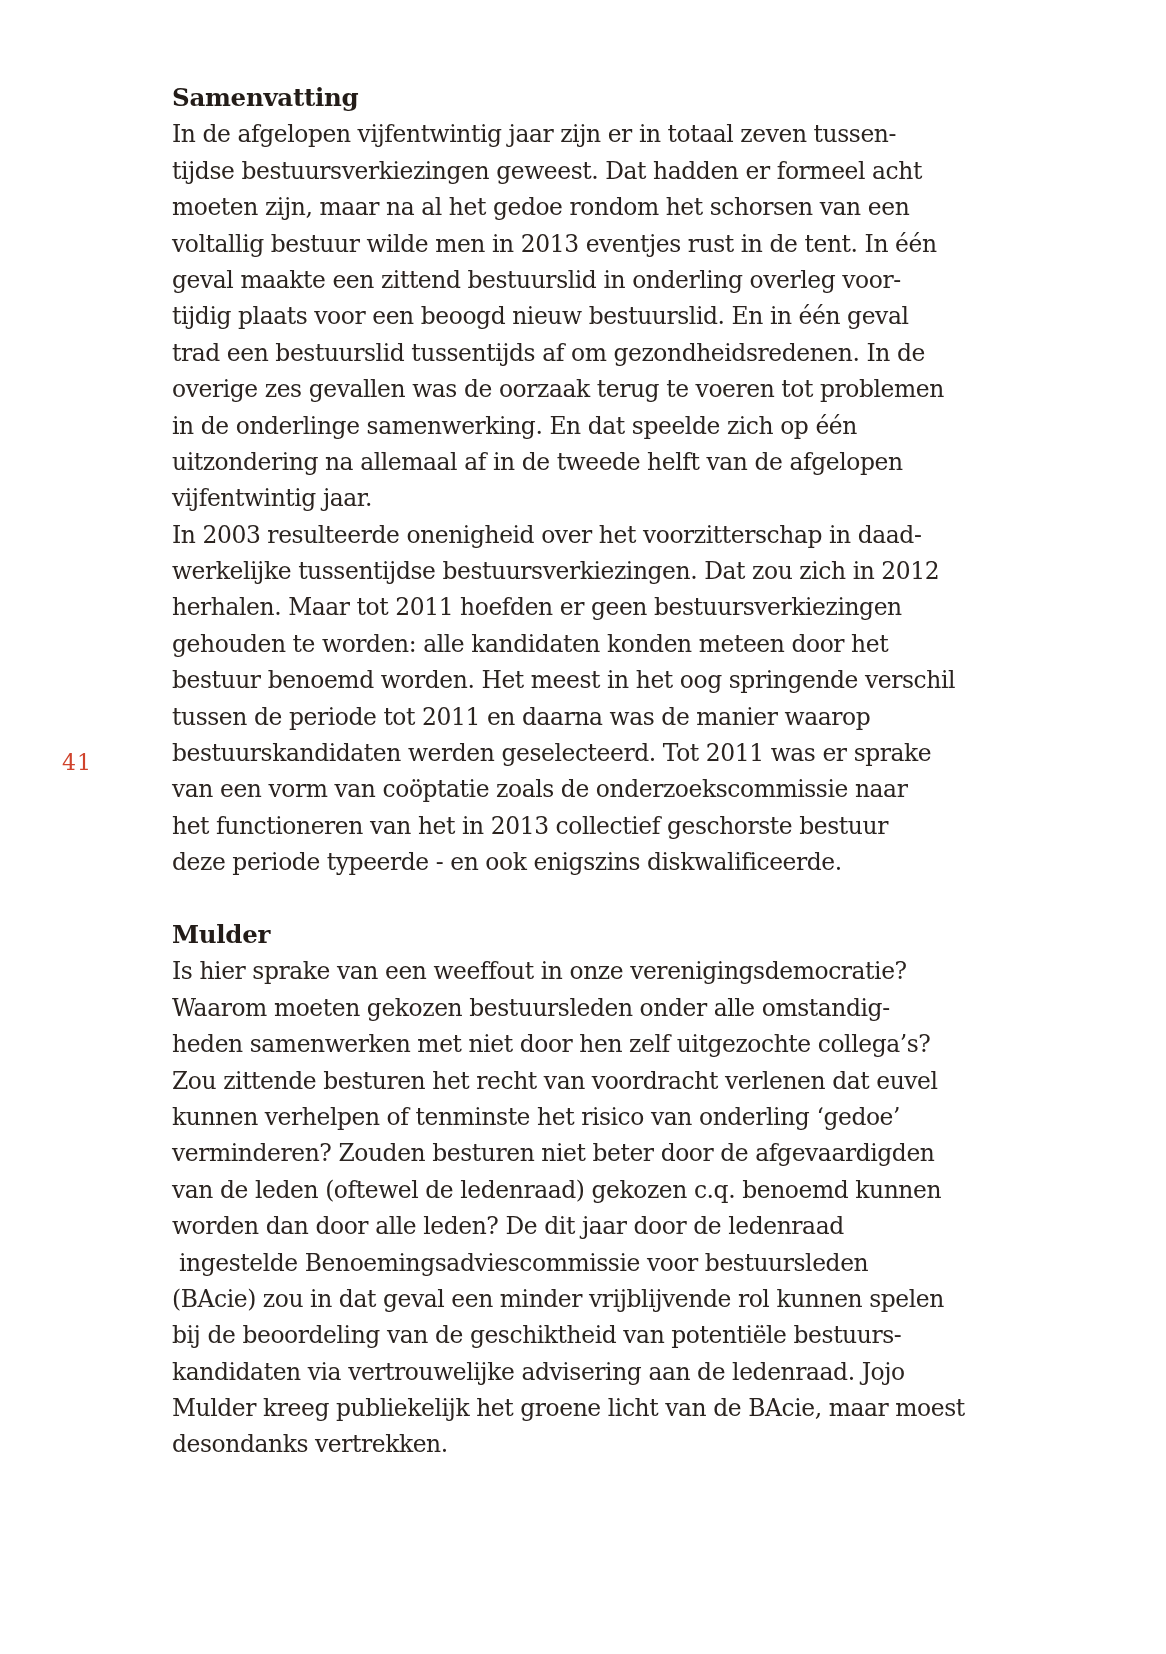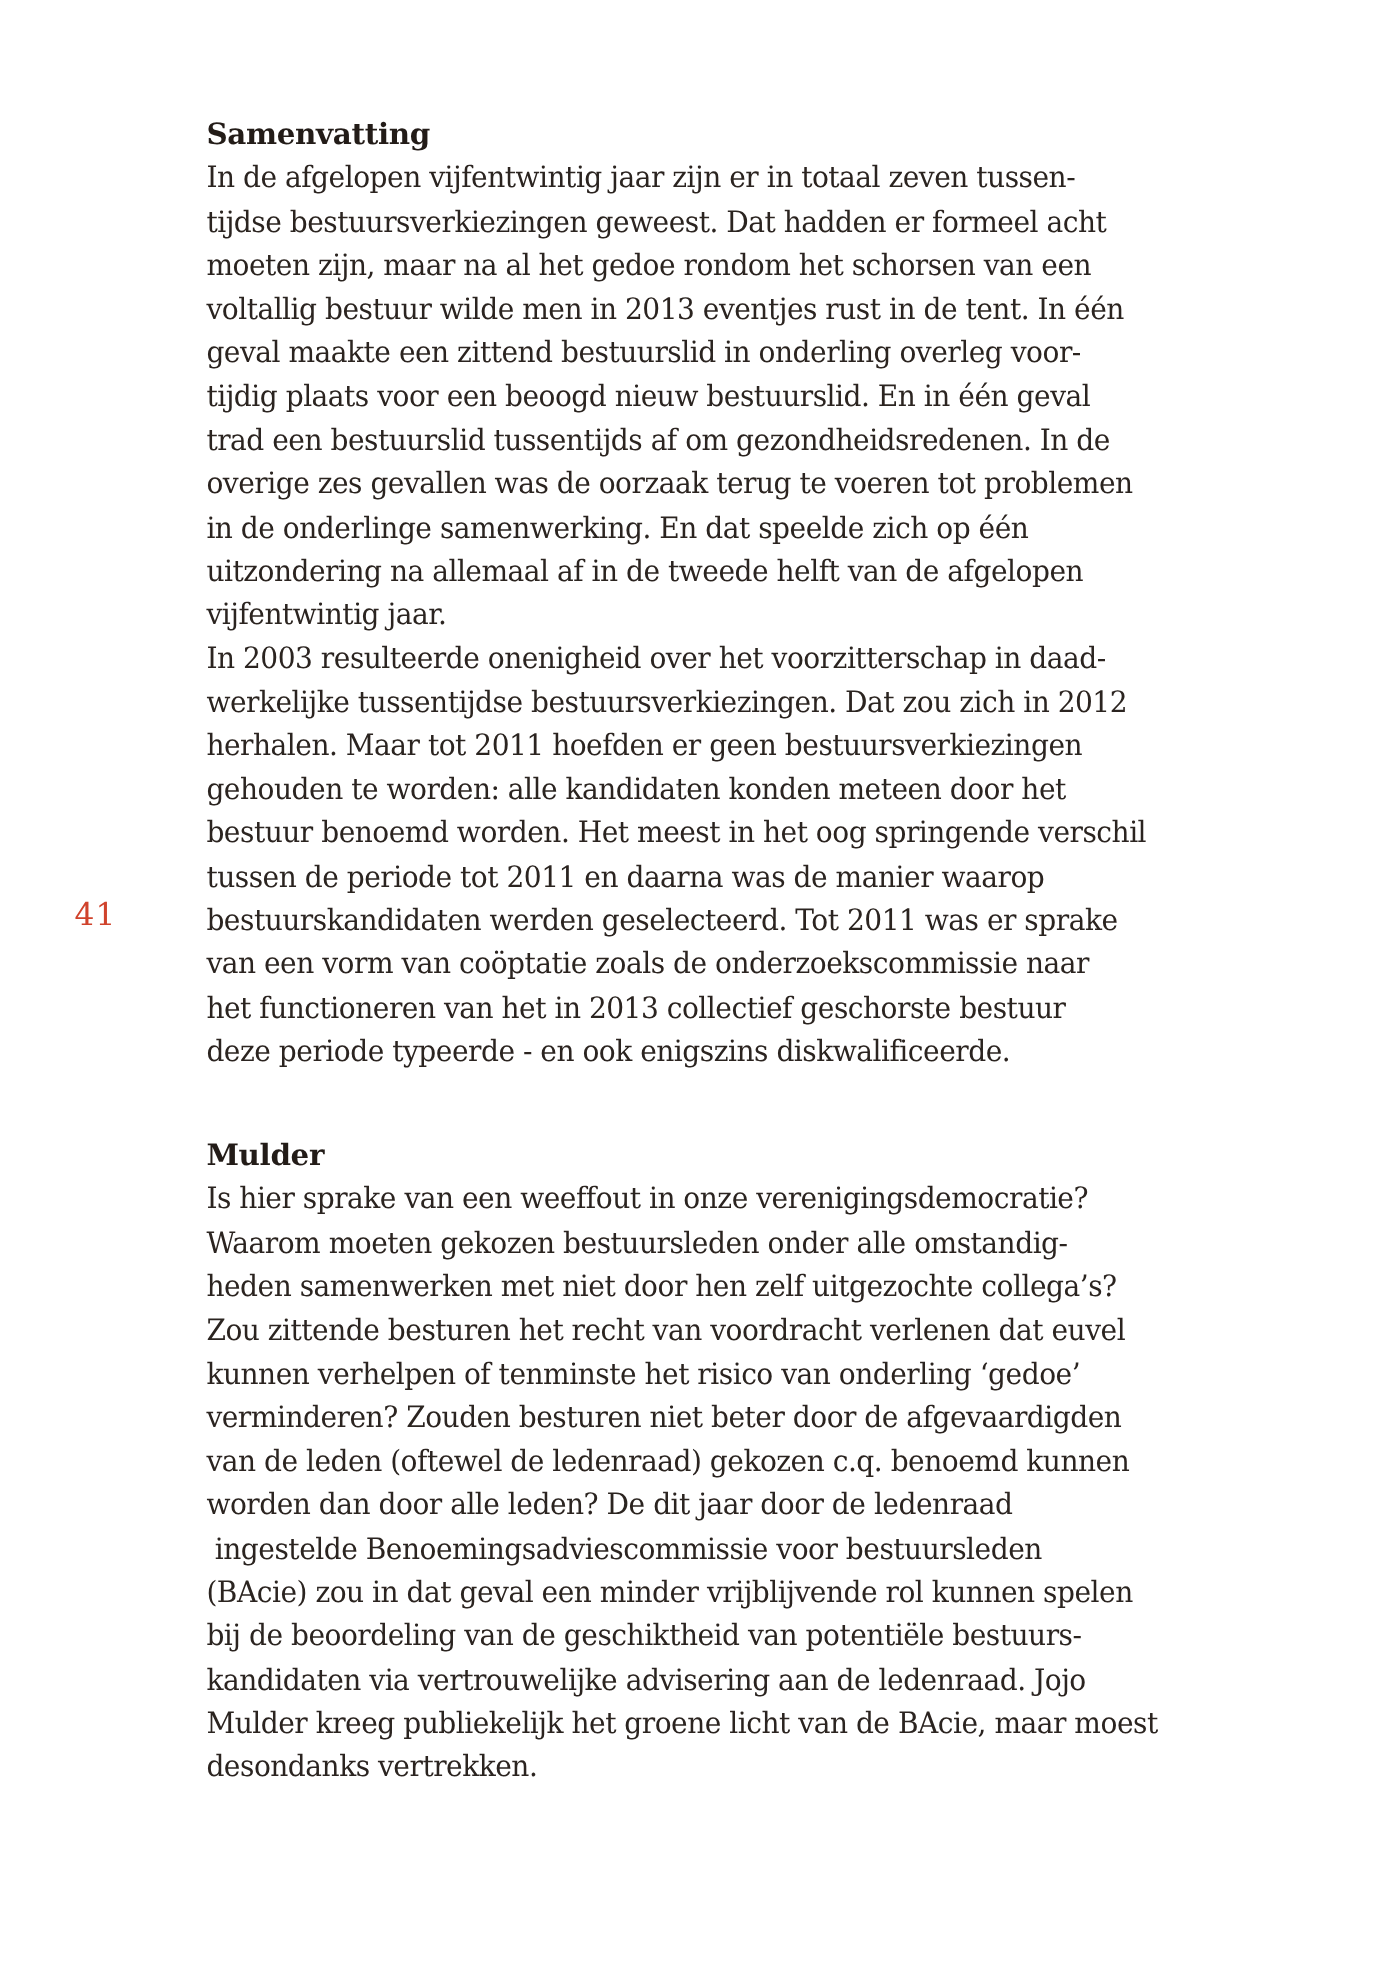--- a/index.html
+++ b/index.html
@@ -4,34 +4,33 @@
   <style>
     html, body { margin: 0; padding: 0; background: #ffffff; }
     body { width: 1166px; height: 1654px; position: relative; overflow: hidden; }
     .page {
       position: absolute; left: 0; top: 0; width: 1166px; height: 1654px;
       background: #ffffff;
     }
     .page-number {
       position: absolute; left: 62px; top: 748px;
       font-family: "DejaVu Serif", serif;
-      font-size: 26px; color: #d0432c; letter-spacing: 1px;
+      font-size: 22px; color: #d0432c; letter-spacing: 1px;
       line-height: 30px;
     }
     .column {
       position: absolute; left: 172px; top: 80px; width: 860px;
       font-family: "DejaVu Serif", serif;
       color: #2b2420;
     }
     .heading {
       font-family: "DejaVu Serif", serif;
       font-weight: bold; font-size: 24.5px; line-height: 36.4px;
       height: 36.4px; white-space: nowrap; color: #231c18;
       letter-spacing: -0.3px;
-      margin-top: 14px;
     }
     .line {
       font-size: 24.5px; line-height: 36.4px; height: 36.4px;
       white-space: nowrap; letter-spacing: -0.45px;
       transform-origin: left center;
     }
     .gap { height: 36.4px; }
     .sec-analyse { margin-top: 0; }
   </style>
 </head>

